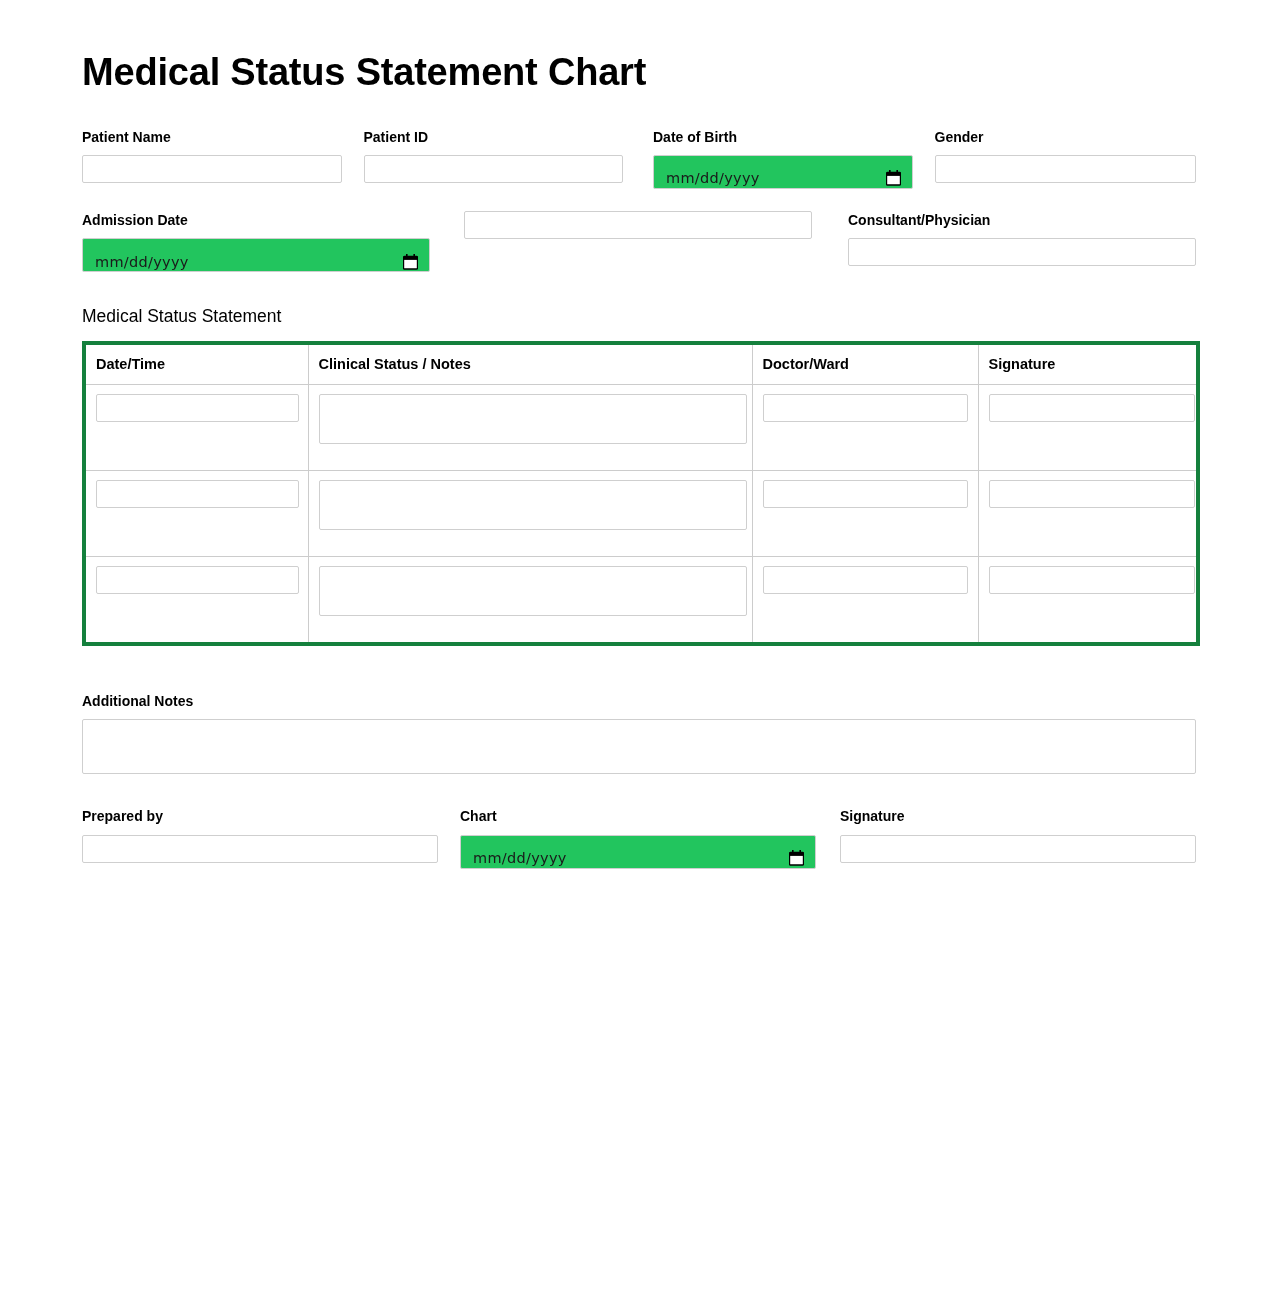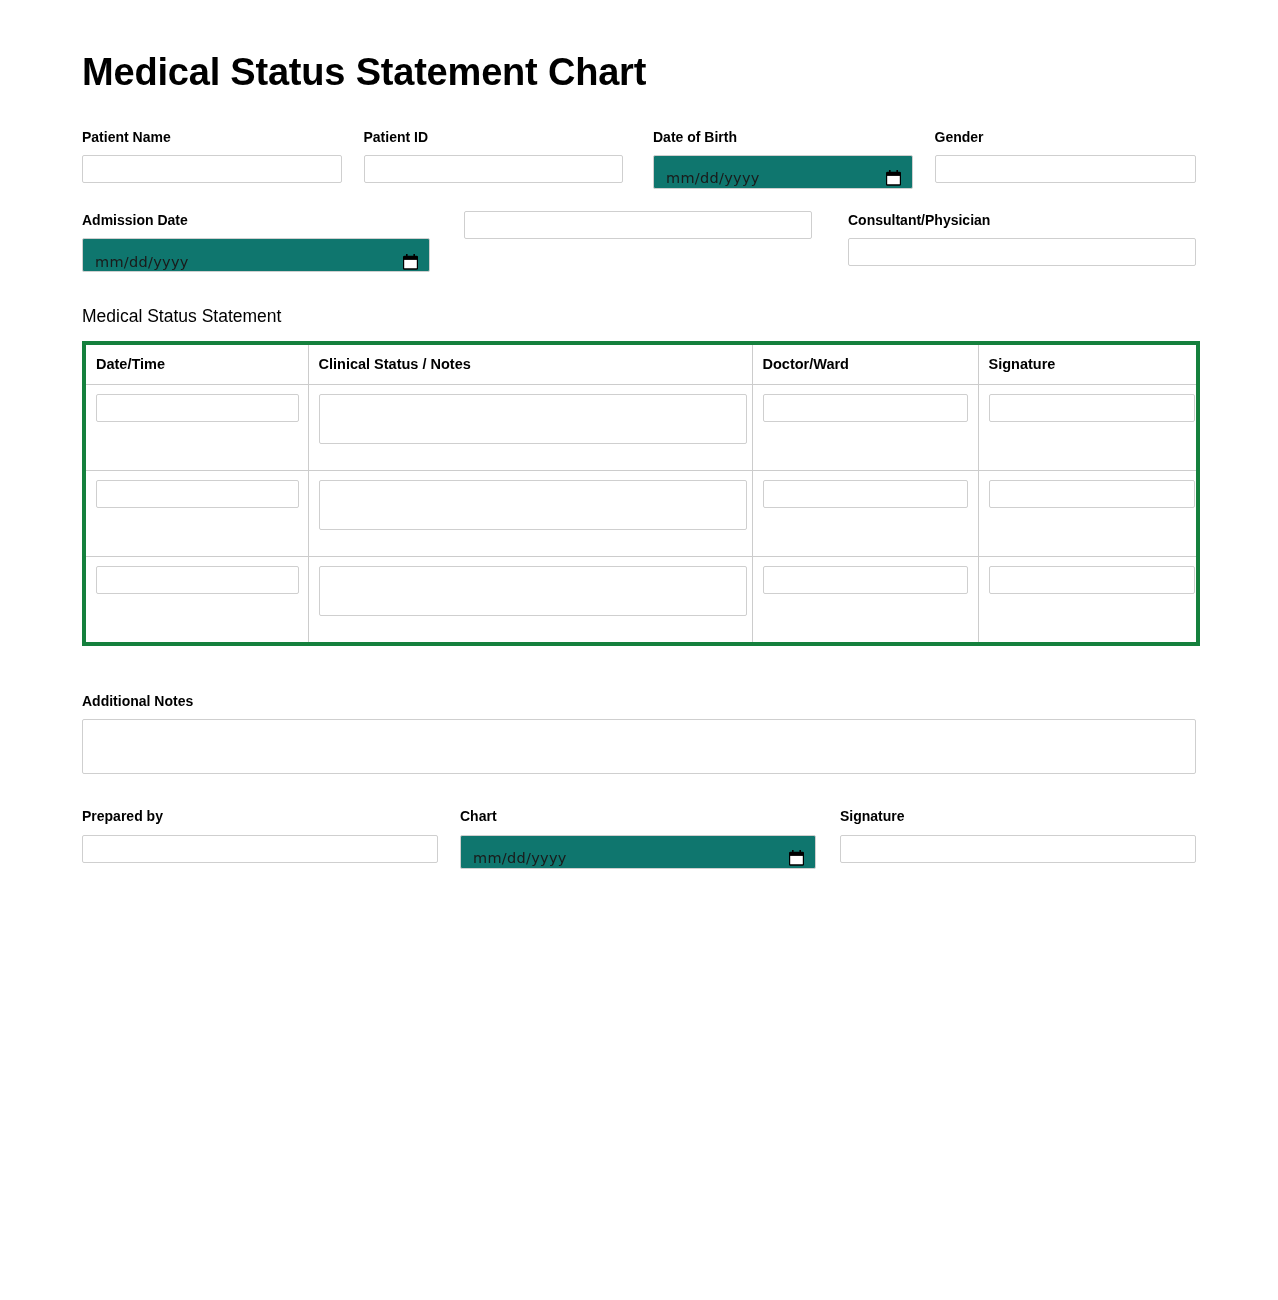--- a/index.html
+++ b/index.html
@@ -56,21 +56,21 @@
     outline: none;
     display: block;
   }
   input[type="text"] { height: 28px; }
   textarea { resize: none; overflow: hidden; }
 
   
   .date-input {
     border: 1px solid #cfcfcf;
     border-radius: 2px;
-    background: #0f766e;
+    background: #22c55e;
     height: 34px;
     display: flex;
     align-items: center;
     justify-content: space-between;
     padding: 13px 11px 0 12px;
   }
   .date-placeholder {
     font-family: "DejaVu Sans", sans-serif;
     font-size: 14.5px;
     color: #1a1a1a;

